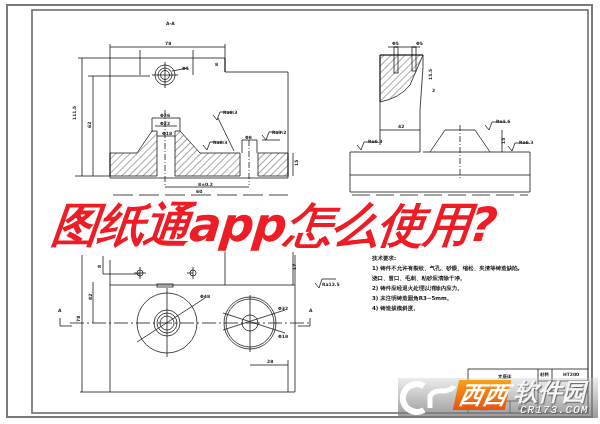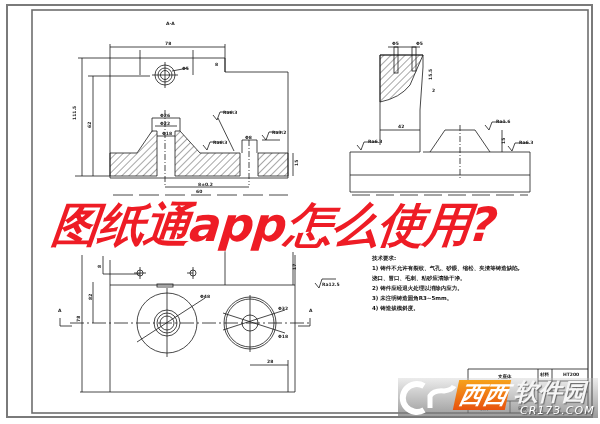--- a/index.html
+++ b/index.html
@@ -15,21 +15,21 @@
   }
   .notes{position:absolute;left:372px;top:253px;font-size:5.5px;line-height:10px;color:#111;font-weight:bold;}
   .notes div{white-space:nowrap;}
   .wm{position:absolute;left:398px;top:378px;width:200px;height:40px;
       background:linear-gradient(180deg,rgba(200,200,200,0.35),rgba(120,120,120,0.75));}
   .wm-xx{position:absolute;left:58px;top:2px;width:52px;height:30px;
       background:linear-gradient(180deg,#f7a21b,#e8520e);transform:skewX(-12deg);}
   .wm-xx span{position:absolute;top:1px;color:#fff;font-weight:bold;font-size:24px;line-height:28px;font-style:italic;}
   .wm-soft{position:absolute;left:116px;top:0px;color:#f5f5f5;font-size:24px;line-height:28px;font-style:italic;font-weight:bold;
       text-shadow:1px 1px 1px #666;}
-  .wm-url{position:absolute;left:122px;top:26px;color:#ffffff;font-size:11px;font-style:italic;letter-spacing:1px;text-shadow:1px 1px 1px #555;}
+  .wm-url{position:absolute;left:122px;top:26px;color:#ffffff;font-size:11px;font-style:italic;letter-spacing:1px;text-shadow:1px 1px 1px #555;font-family:Liberation Mono, monospace;}
   .wm-logo{position:absolute;left:0;top:0;}
   .dim{font-size:4.5px;fill:#222;font-weight:bold;font-family:"DejaVu Sans",sans-serif;}
 </style>
 </head>
 <body>
 
 <svg id="drawing" viewBox="0 0 600 424" xmlns="http://www.w3.org/2000/svg">
   <defs>
     <pattern id="hatch" patternUnits="userSpaceOnUse" width="5" height="5" patternTransform="rotate(45)">
       <line x1="0" y1="0" x2="0" y2="5" stroke="#222" stroke-width="0.8"></line>

